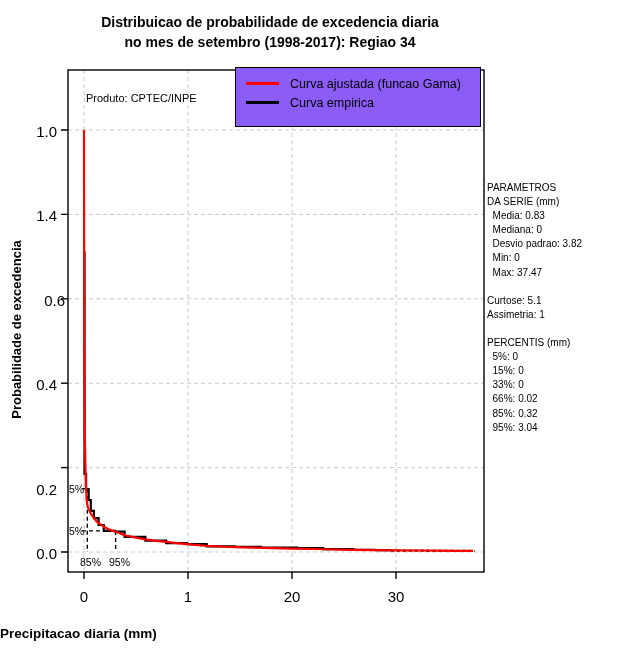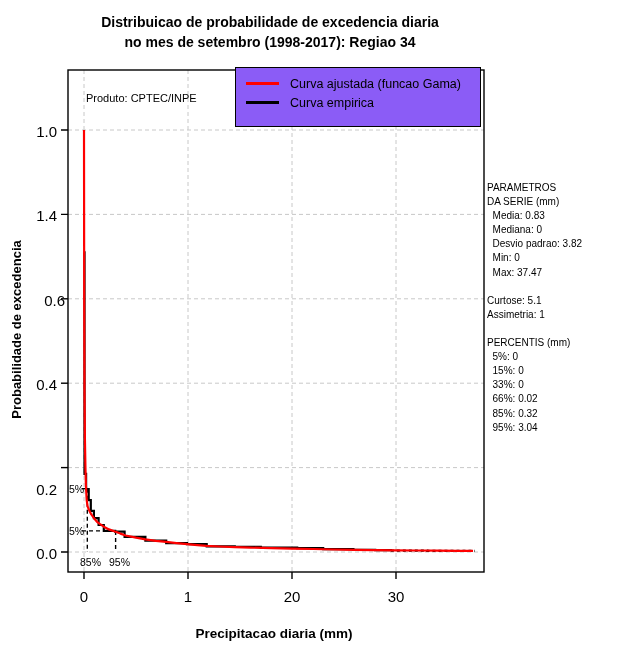--- a/index.html
+++ b/index.html
@@ -10,21 +10,21 @@
   #title1{top:14px;}
   #title2{top:34px;}
   #produto{left:86px;top:92px;font-size:11px;text-align:right;}
   #legend{left:235px;top:67px;width:246px;height:60px;background:#8b5cf6;
           border:1.4px solid #000;box-sizing:border-box;padding:6px 0 0 10px;}
   .legend-row{display:flex;align-items:center;height:19px;}
   .legend-swatch{width:33px;height:2.6px;margin-right:11px;flex:0 0 auto;}
   .legend-label{font-size:12.5px;white-space:nowrap;}
   #ylabel{left:-134px;top:322px;width:300px;text-align:center;font-weight:bold;font-size:13px;
           transform:rotate(-90deg);}
-  #xlabel{left:0;right:92px;top:626px;text-align:center;font-weight:bold;font-size:13.5px;}
+  #xlabel{left:0;right:92px;top:626px;text-align:left;font-weight:bold;font-size:13.5px;}
   .tick-label{font-size:15px;position:absolute;}
   .x-tick{width:40px;text-align:center;top:588px;}
   .y-tick{width:40px;text-align:right;}
   #side-panel{left:487px;top:181px;font-size:10px;line-height:14.1px;white-space:pre;}
   .annot{font-size:10.5px;position:absolute;}
   #annot-h15{left:69px;top:483px;}
   #annot-h5{left:69px;top:525px;}
   #annot-p85{left:71px;top:556px;width:30px;text-align:right;}
   #annot-p95{left:100px;top:556px;width:30px;text-align:right;}
   svg{position:absolute;left:0;top:0;}

